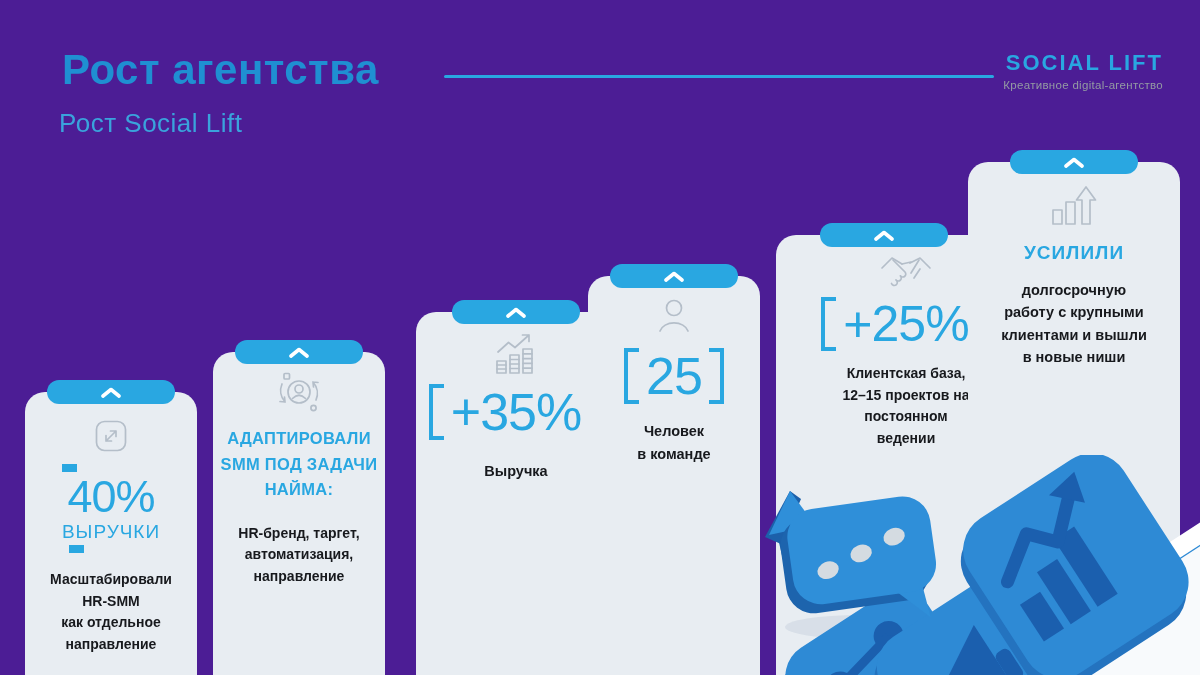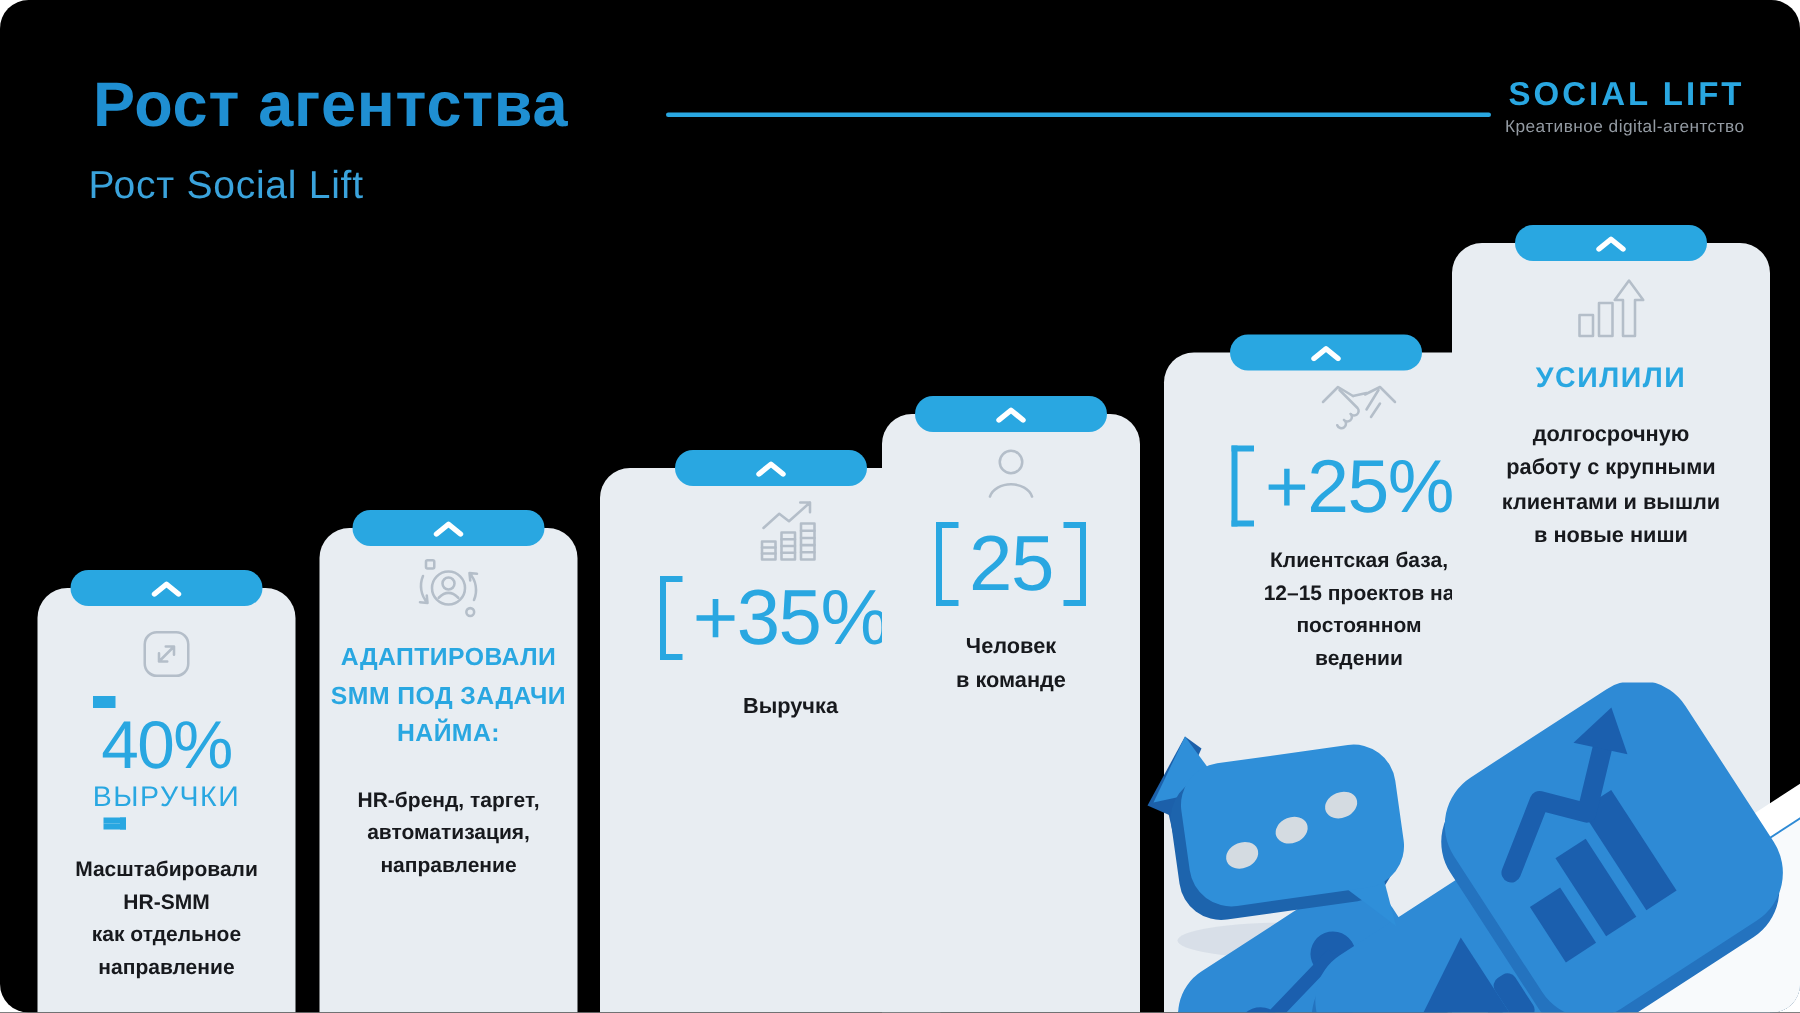--- a/index.html
+++ b/index.html
@@ -1,41 +1,41 @@
 <!DOCTYPE html>
 <html><head>
 <meta charset="utf-8">
 <style>
   html,body{margin:0;padding:0;}
   body{
     width:1200px;height:675px;overflow:hidden;background:#ffffff;
     font-family:"Liberation Sans","DejaVu Sans",sans-serif;
     position:relative;
   }
-  .stage{position:absolute;inset:0;width:1200px;height:675px;overflow:hidden;background:#000000;border-radius:19px;}
+  .stage{position:absolute;inset:0;width:1200px;height:675px;overflow:hidden;background:#4c1d95;}
 
   
   .title{position:absolute;left:62px;top:46px;font-size:42px;font-weight:700;color:#1f8fd2;letter-spacing:.5px;}
   .divider{position:absolute;left:444px;top:75px;width:550px;height:3px;background:#29a7e1;border-radius:2px;}
   .subtitle{position:absolute;left:48px;top:108px;font-size:26px;font-weight:400;color:#3aa3dc;letter-spacing:.5px;margin-left:11px;}
   .badge{position:absolute;left:62px;top:163px;background:#29a7e1;color:#fff;
     font-size:23px;font-weight:700;padding:6px 27px;border-radius:22px;letter-spacing:1px;}
   .logo{position:absolute;right:37px;top:50px;text-align:right;}
   .logo-name{font-size:22px;font-weight:700;color:#29a7e1;letter-spacing:2px;}
   .logo-tagline{font-size:11.5px;color:#949ba3;margin-top:3px;letter-spacing:.3px;}
 
   
   .col{position:absolute;background:#e8edf2;border-radius:20px 20px 0 0;}
   .col-inner{position:relative;width:100%;height:100%;display:flex;flex-direction:column;align-items:center;text-align:center;}
   .pill{position:absolute;top:-12px;left:50%;transform:translateX(-50%);
     width:128px;height:24px;background:#29a7e1;border-radius:13px;
     display:flex;align-items:center;justify-content:center;}
   .c1{left:25px;top:392px;width:172px;height:283px;}
   .c2{left:213px;top:352px;width:172px;height:323px;}
-  .c3{left:400px;top:312px;width:200px;height:363px;padding-left:27px;}
+  .c3{left:416px;top:312px;width:200px;height:363px;}
   .c4{left:588px;top:276px;width:172px;height:399px;}
   .c5{left:776px;top:235px;width:172px;height:440px;padding-left:44px;}
   .c6{left:968px;top:162px;width:212px;height:513px;}
 
   .ic{stroke:#b4bec9;stroke-width:1.7;fill:none;stroke-linecap:round;stroke-linejoin:round;}
   .icon{flex:0 0 auto;}
   .c1 .icon{margin-top:22px;} .c2 .icon{margin-top:14px;} .c3 .icon{margin-top:18px;}
   .c4 .icon{margin-top:18px;} .c5 .icon{margin-top:16px;} .c6 .icon{margin-top:14px;}
 
   .stat{display:flex;align-items:stretch;justify-content:center;color:#29a7e1;}

